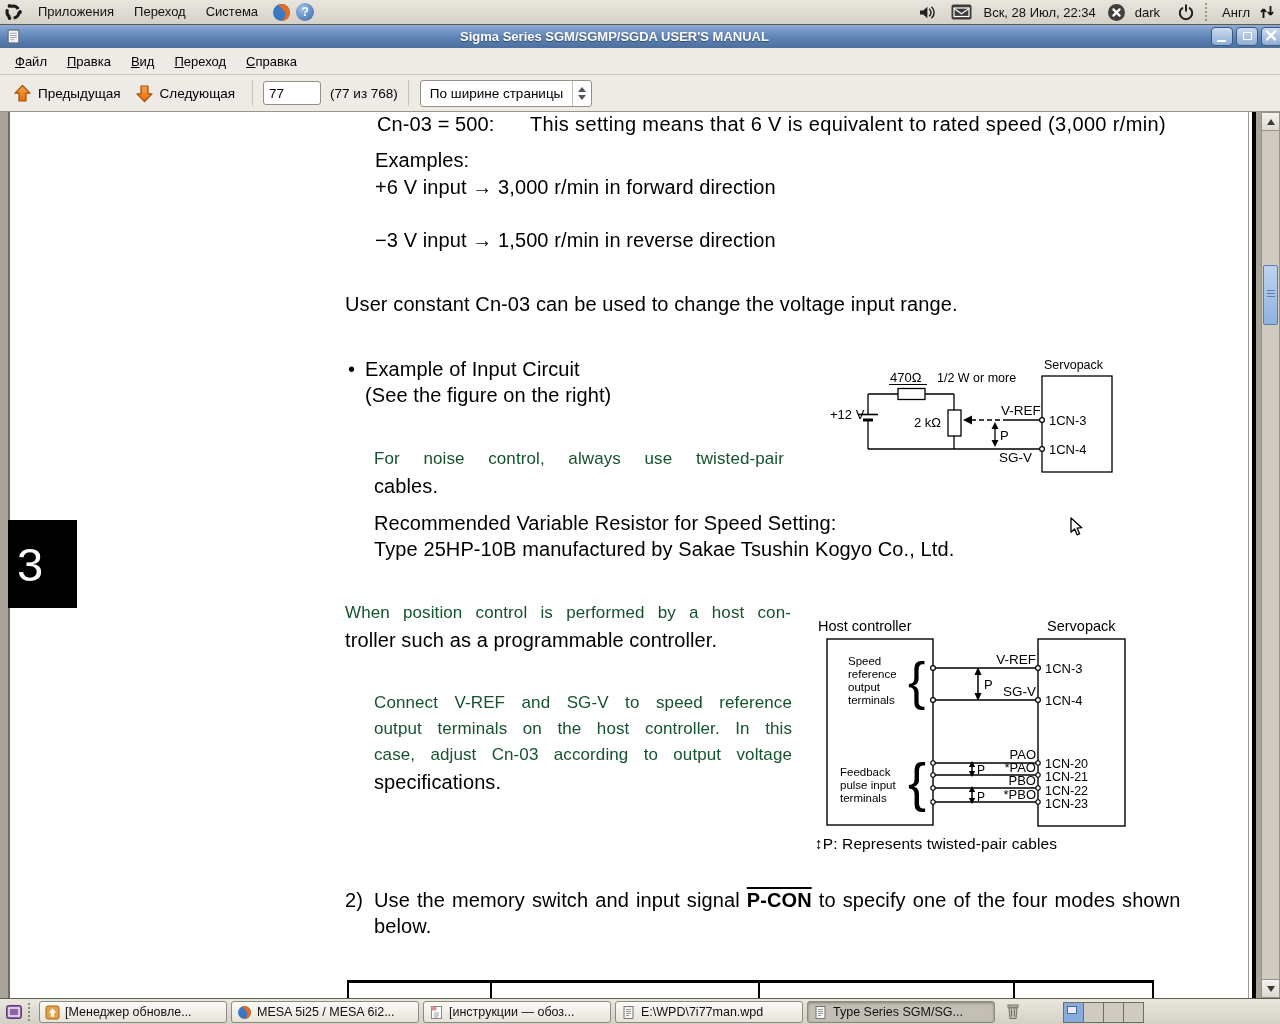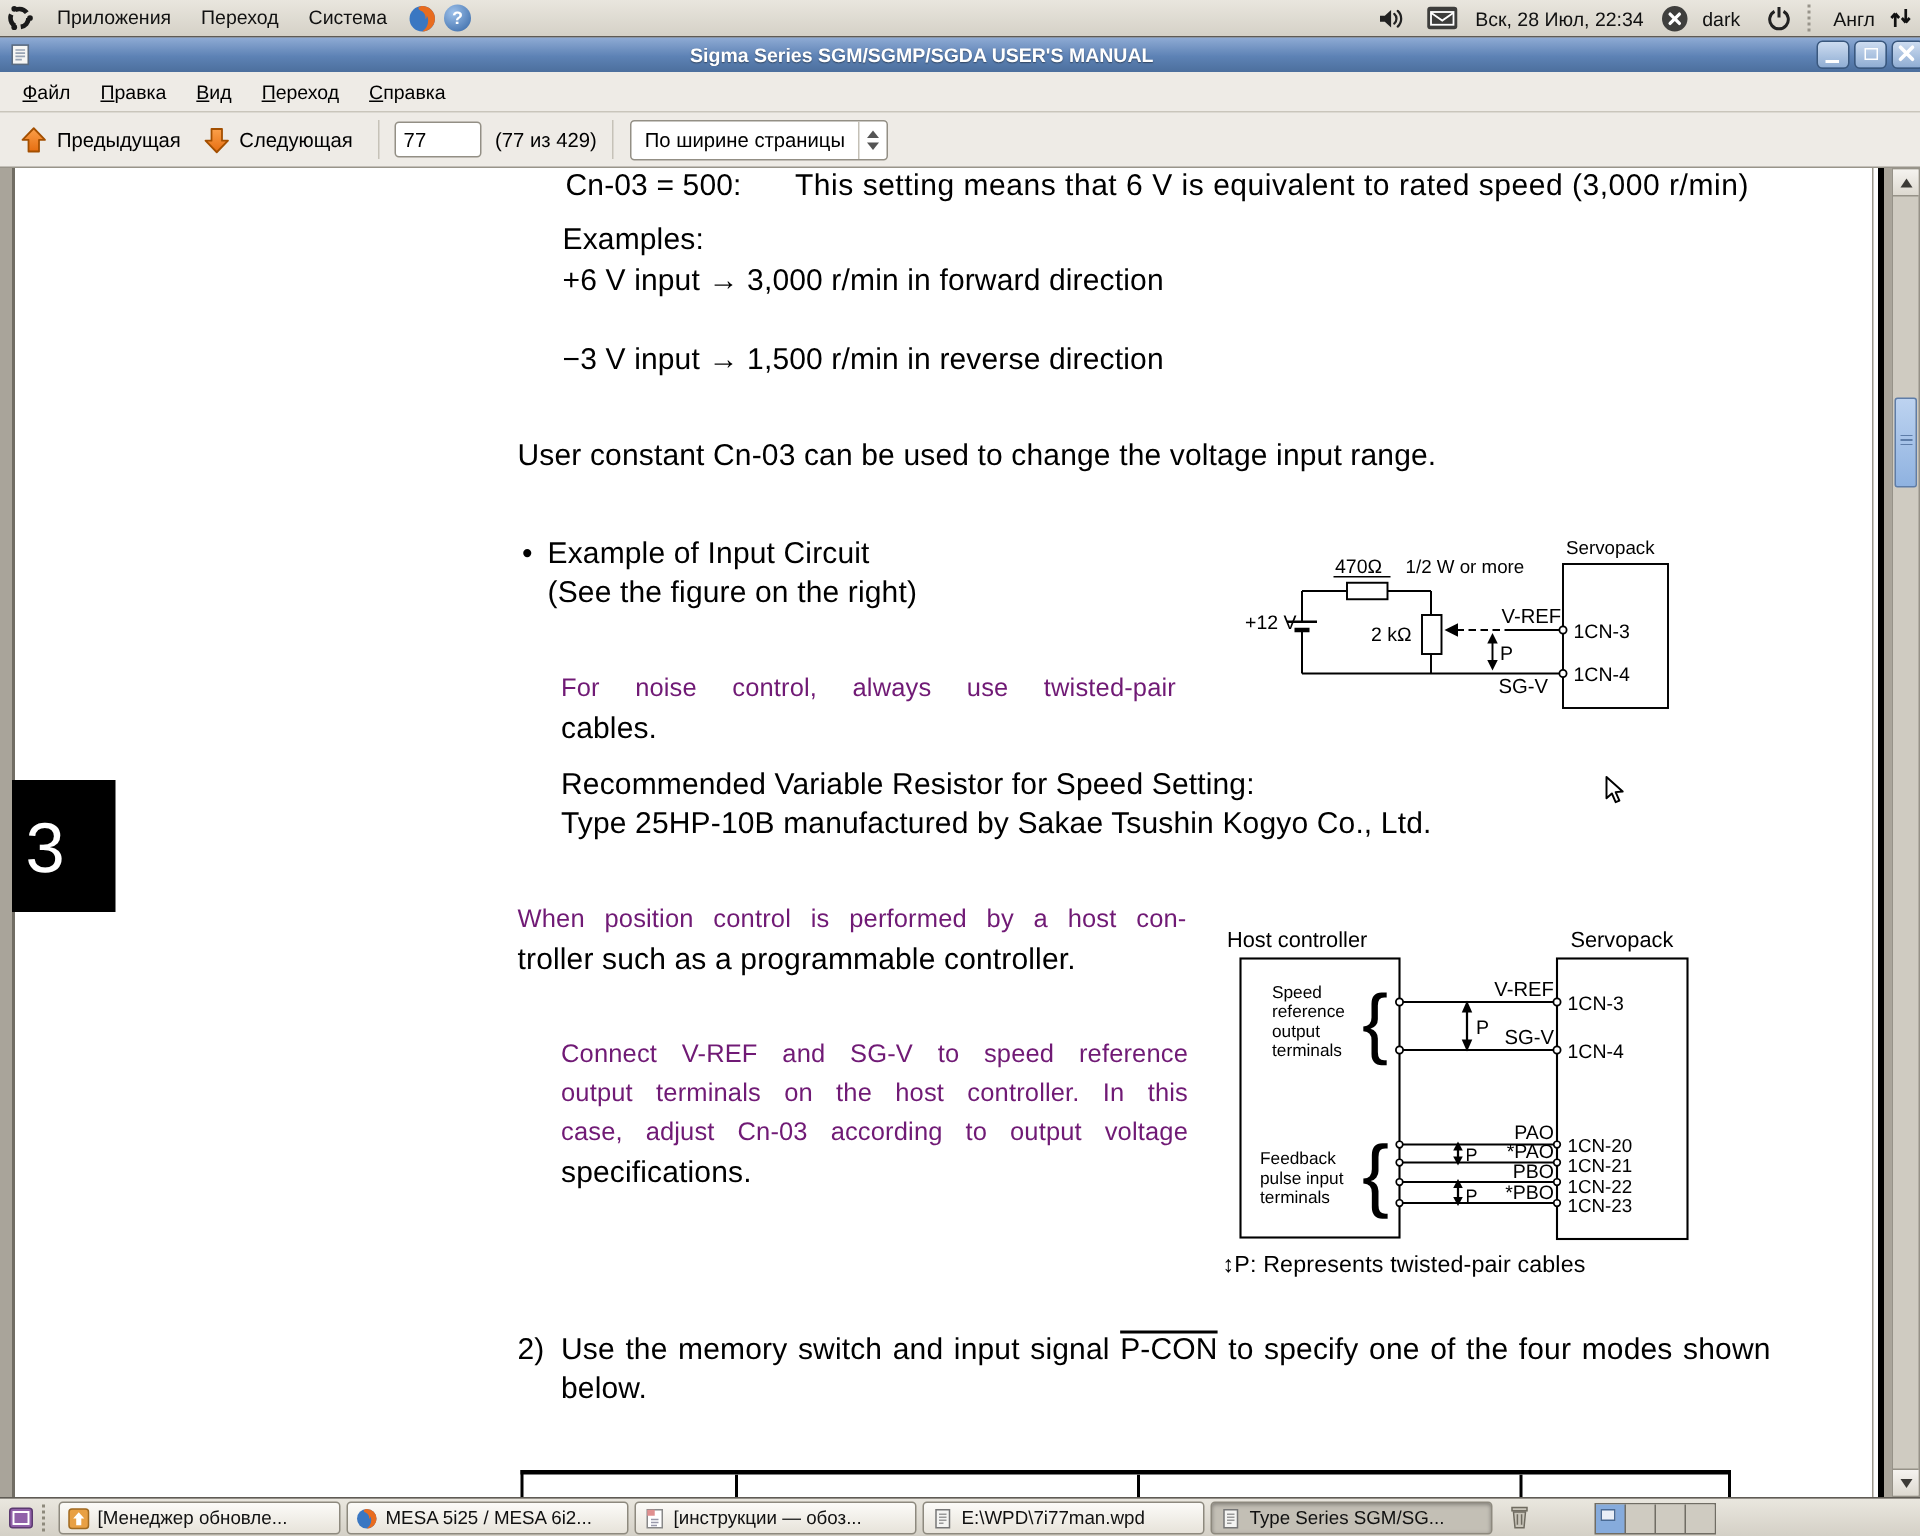--- a/index.html
+++ b/index.html
@@ -47,22 +47,22 @@
   .tri-up{width:0;height:0;border-left:4px solid transparent;border-right:4px solid transparent;border-bottom:5px solid #555;}
   .tri-dn{width:0;height:0;border-left:4px solid transparent;border-right:4px solid transparent;border-top:5px solid #555;}
   
   #doc-area{left:0;top:112px;width:1280px;height:886px;background:#a9a49a;overflow:hidden;}
   #page{position:absolute;left:8px;top:0;width:1242px;height:886px;background:#fff;border-left:2px solid #716d64;}
   #page-edge-line{position:absolute;left:1248px;top:0;width:1px;height:886px;background:#9b978d;}
   #page-shadow{position:absolute;left:1252px;top:0;width:4px;height:886px;background:#000;}
   #chapter-tab{position:absolute;left:8px;top:408px;width:60px;height:88px;background:#000;
     color:#fff;font-size:47px;display:flex;align-items:center;padding-left:9px;}
   .dl{position:absolute;font-size:20px;color:#000;white-space:pre;letter-spacing:.1px;}
-  .dj{position:absolute;font-size:17px;color:#701a75;text-align:justify;text-align-last:justify;letter-spacing:.1px;}
-  .overline{text-decoration:overline;}
+  .dj{position:absolute;font-size:17px;color:#14532d;text-align:justify;text-align-last:justify;letter-spacing:.1px;}
+  .overline{text-decoration:overline;font-weight:bold;}
   
   #bottom-table{position:absolute;left:347px;top:868px;width:803px;height:18px;overflow:hidden;
     border-top:3px solid #000;border-left:2px solid #000;border-right:2px solid #000;display:flex;background:#fff;}
   .tcell{border-right:2px solid #000;font-size:16px;padding:16px 0 0 9px;white-space:nowrap;overflow:hidden;flex:0 0 auto;}
   .tcell:last-child{border-right:none;flex:1 1 auto;}
   
   .dg{position:absolute;}
   .dg text{font-family:"Liberation Sans","DejaVu Sans",sans-serif;fill:#000;}
   
   #scrollbar{position:absolute;left:1261px;top:0;width:19px;height:886px;
@@ -203,21 +203,21 @@
       <span>Предыдущая</span>
     </span>
     <span class="tbtn">
       <svg width="19" height="19" viewBox="0 0 19 19">
         <path d="M9.5,17.5 L2,9.8 H6 V2 H13 V9.8 H17 Z" fill="url(#oga)" stroke="#a34f00" stroke-width="1.2" stroke-linejoin="round"></path>
       </svg>
       <span>Следующая</span>
     </span>
     <span class="tsep"></span>
     <input id="page-input" value="77" style="">
-    <span id="page-count">(77 из 429)</span>
+    <span id="page-count">(77 из 768)</span>
     <span class="tsep"></span>
     <span id="zoom-select">
       <span>По ширине страницы</span>
       <span class="spin">
         <i class="tri-up"></i>
           <i class="tri-dn"></i>
       </span>
     </span>
   </div>
 

